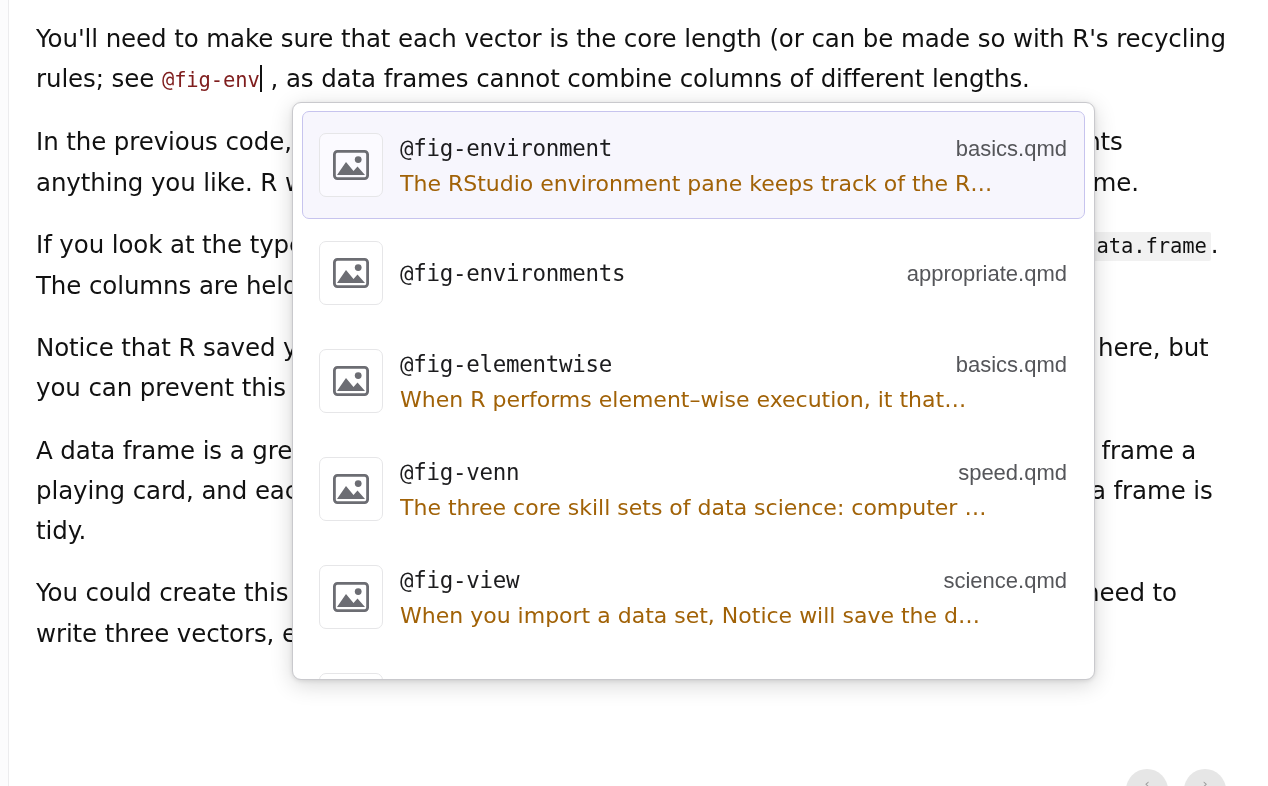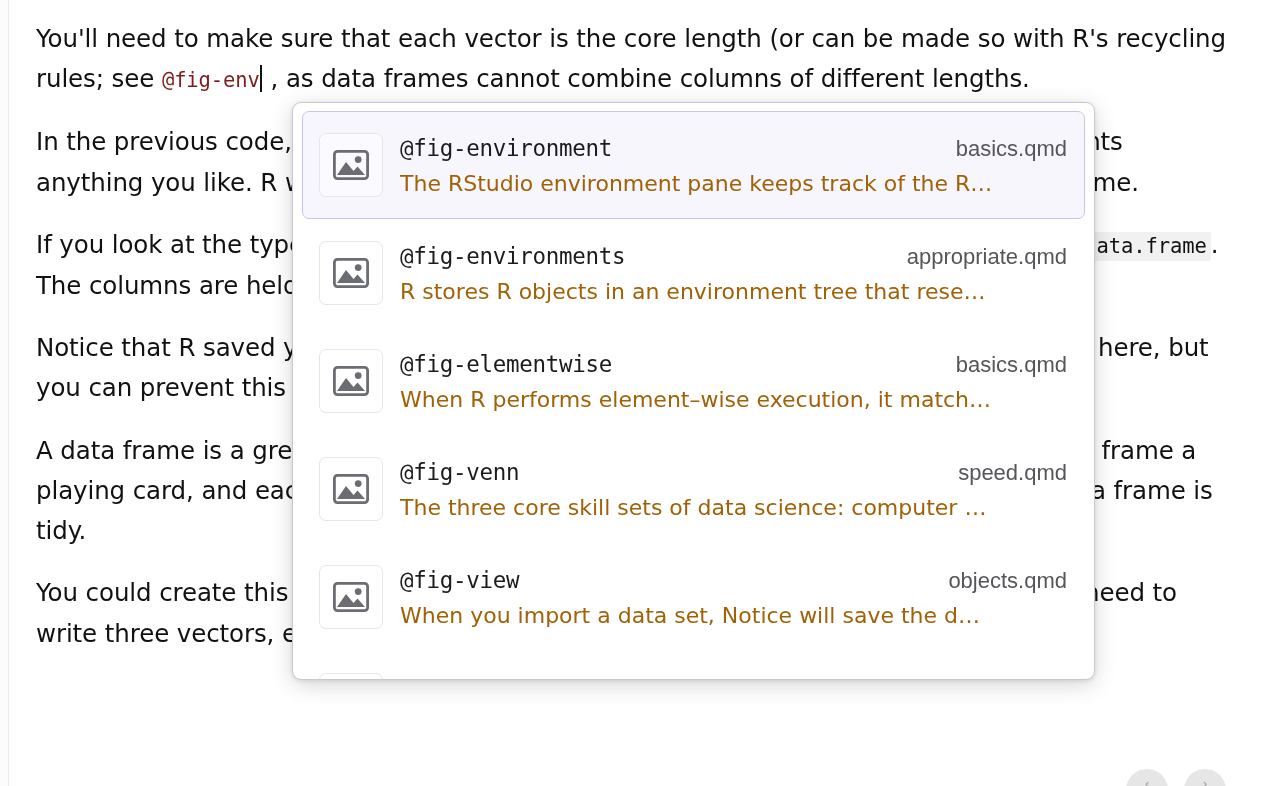--- a/index.html
+++ b/index.html
@@ -218,37 +218,36 @@
               <rect x="1.4" y="1.4" width="33.2" height="27.2" rx="3" ry="3" fill="none" stroke="#6c6d73" stroke-width="2.8"></rect>
               <path d="M4 25 L13 12 L20.5 21 L24.5 16.5 L32 25 Z" fill="#6c6d73"></path>
               <circle cx="25.2" cy="9.6" r="3.4" fill="#6c6d73"></circle>
             </svg>
           </div>
           <div class="item-body">
             <div class="item-row1">
               <div class="item-id">@fig-environments</div>
               <div class="item-file">appropriate.qmd</div>
             </div>
-            <div class="item-desc">R stores R objects in an environment tree that rese…</div>
           </div>
         </div>
         <div class="item">
           <div class="thumb">
             <svg width="36" height="30" viewBox="0 0 36 30">
               <rect x="1.4" y="1.4" width="33.2" height="27.2" rx="3" ry="3" fill="none" stroke="#6c6d73" stroke-width="2.8"></rect>
               <path d="M4 25 L13 12 L20.5 21 L24.5 16.5 L32 25 Z" fill="#6c6d73"></path>
               <circle cx="25.2" cy="9.6" r="3.4" fill="#6c6d73"></circle>
             </svg>
           </div>
           <div class="item-body">
             <div class="item-row1">
               <div class="item-id">@fig-elementwise</div>
               <div class="item-file">basics.qmd</div>
             </div>
-            <div class="item-desc">When R performs element–wise execution, it match…</div>
+            <div class="item-desc">When R performs element–wise execution, it that…</div>
           </div>
         </div>
         <div class="item">
           <div class="thumb">
             <svg width="36" height="30" viewBox="0 0 36 30">
               <rect x="1.4" y="1.4" width="33.2" height="27.2" rx="3" ry="3" fill="none" stroke="#6c6d73" stroke-width="2.8"></rect>
               <path d="M4 25 L13 12 L20.5 21 L24.5 16.5 L32 25 Z" fill="#6c6d73"></path>
               <circle cx="25.2" cy="9.6" r="3.4" fill="#6c6d73"></circle>
             </svg>
           </div>
@@ -264,21 +263,21 @@
           <div class="thumb">
             <svg width="36" height="30" viewBox="0 0 36 30">
               <rect x="1.4" y="1.4" width="33.2" height="27.2" rx="3" ry="3" fill="none" stroke="#6c6d73" stroke-width="2.8"></rect>
               <path d="M4 25 L13 12 L20.5 21 L24.5 16.5 L32 25 Z" fill="#6c6d73"></path>
               <circle cx="25.2" cy="9.6" r="3.4" fill="#6c6d73"></circle>
             </svg>
           </div>
           <div class="item-body">
             <div class="item-row1">
               <div class="item-id">@fig-view</div>
-              <div class="item-file">objects.qmd</div>
+              <div class="item-file">science.qmd</div>
             </div>
             <div class="item-desc">When you import a data set, Notice will save the d…</div>
           </div>
         </div>
         <div class="item partial">
           <div class="thumb"></div>
         </div>
       </div>
   </div>
 

